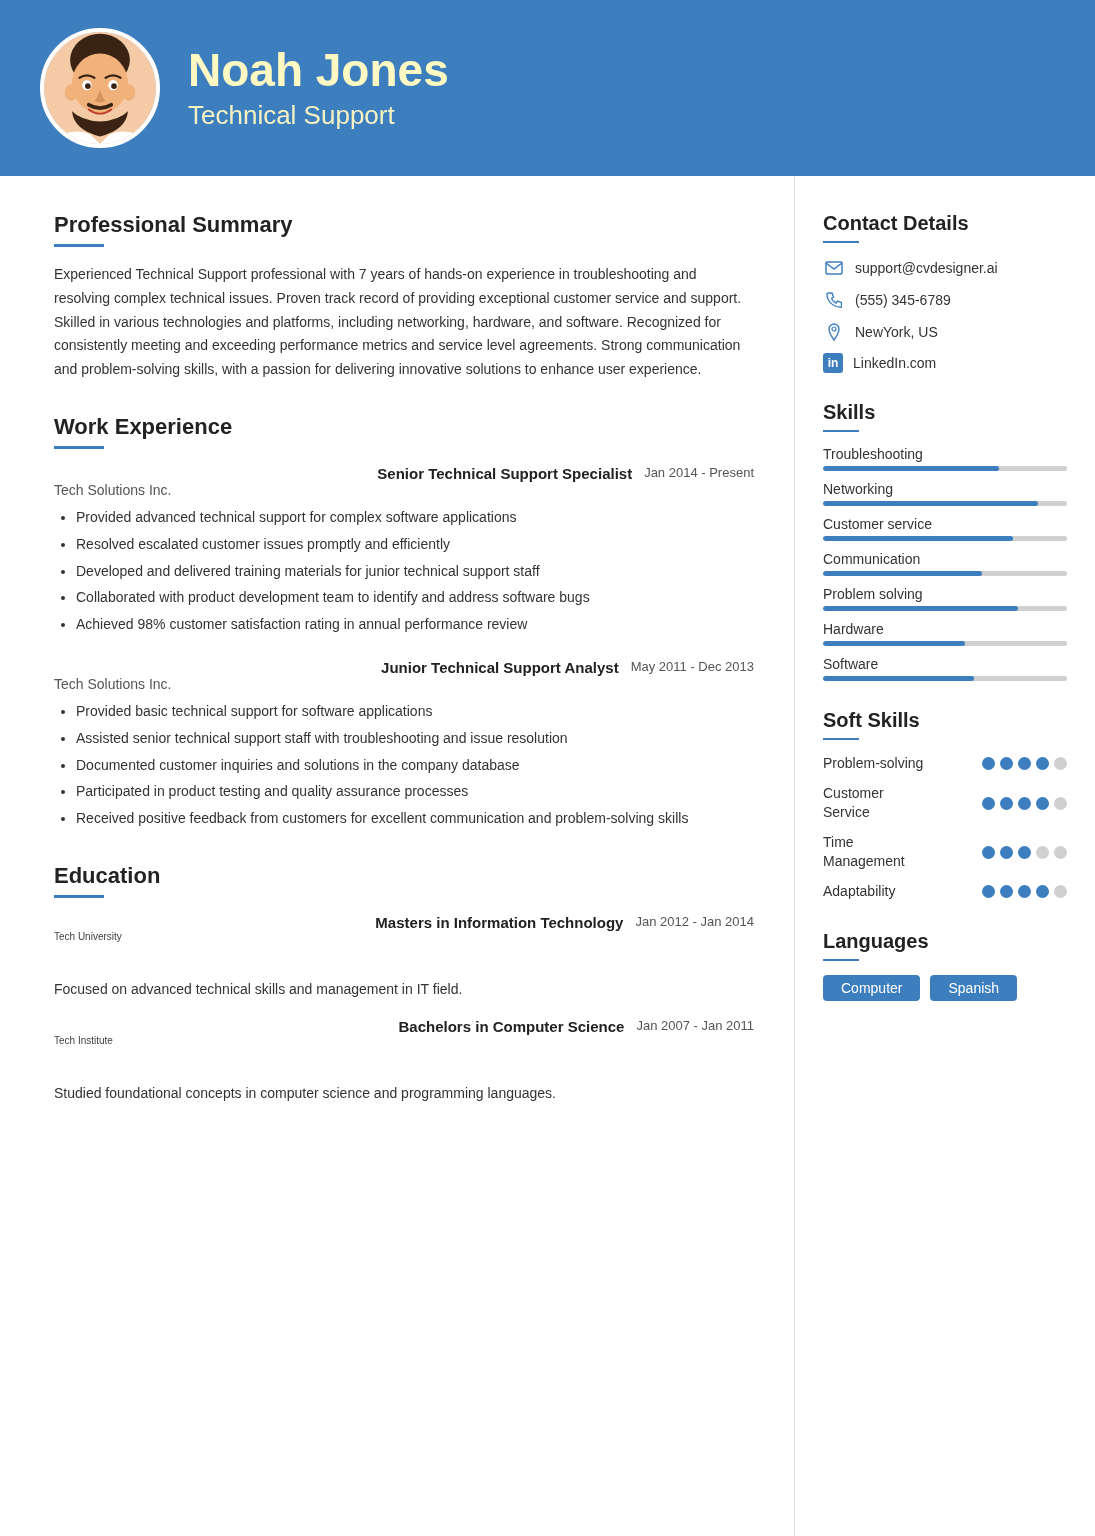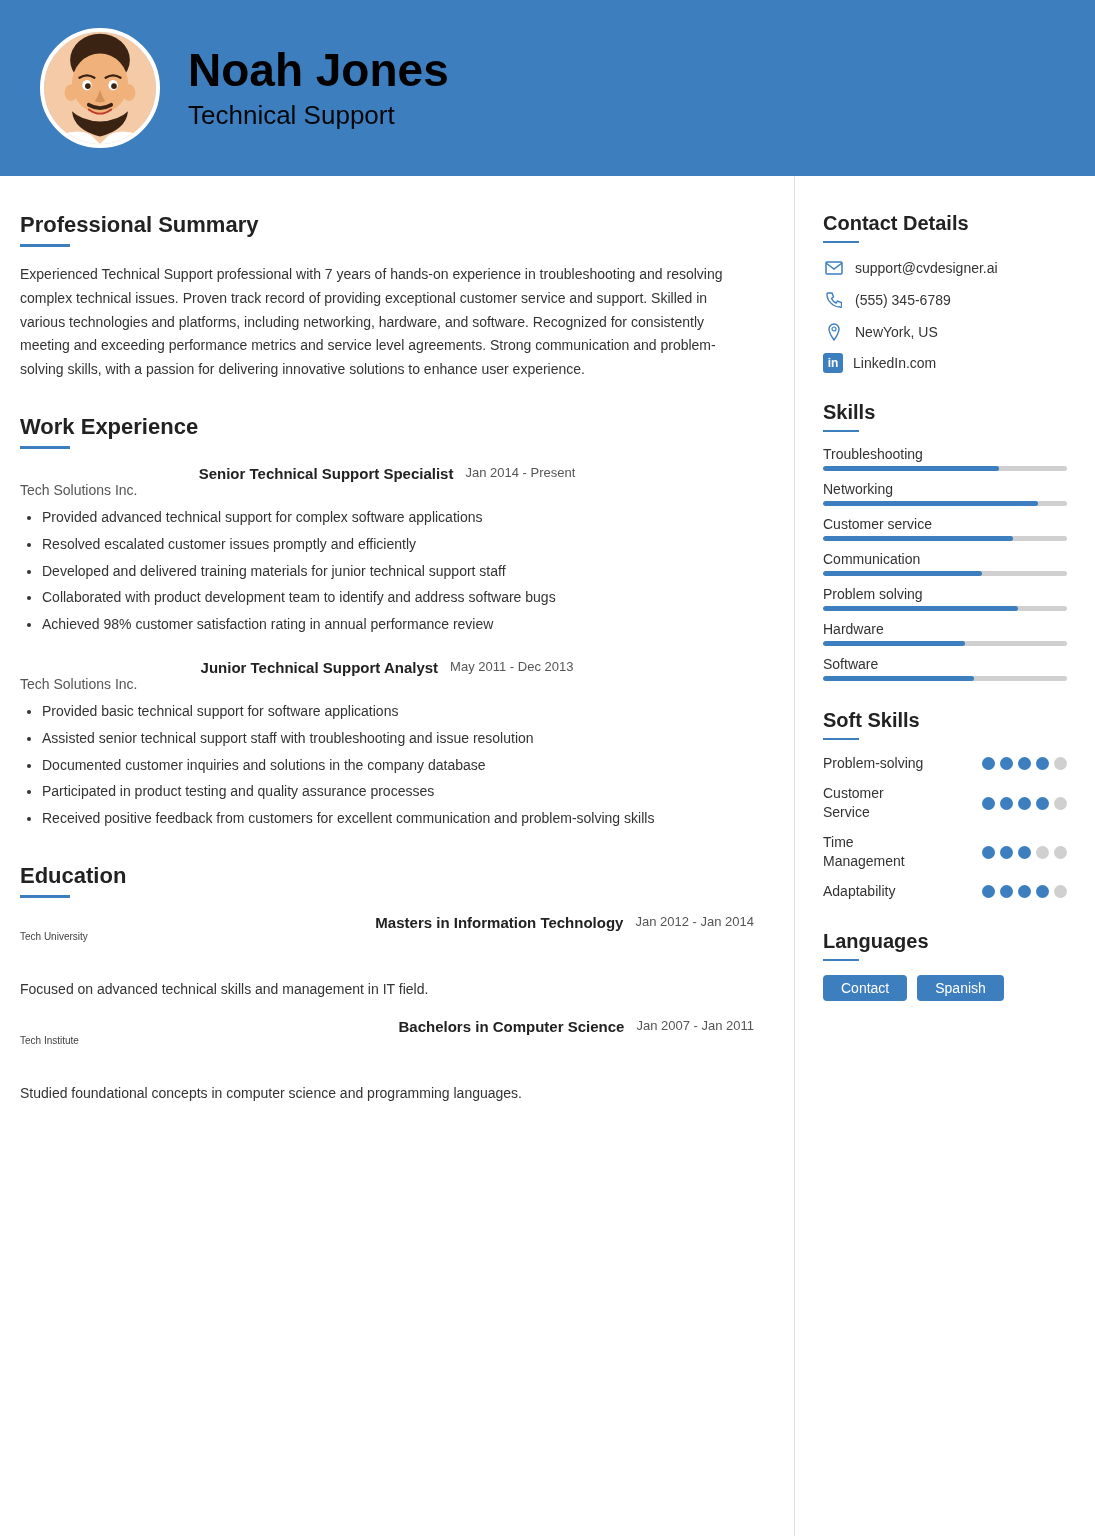--- a/index.html
+++ b/index.html
@@ -36,41 +36,41 @@
       flex-shrink: 0;
       background: #ccc;
       display: flex;
       align-items: center;
       justify-content: center;
     }
     .avatar-face {
       width: 100%;
       height: 100%;
     }
-    .header-text { color: #000000; }
+    .header-text { color: #fef9c3; }
     .header-name {
       font-size: 46px;
       font-weight: 700;
       line-height: 1.1;
     }
     .header-title {
       font-size: 26px;
       font-weight: 400;
       opacity: 0.95;
       margin-top: 4px;
     }
     
     .body {
       display: flex;
       flex: 1;
     }
     
     .main-col {
       flex: 1;
-      padding: 36px 40px 40px 20px;
+      padding: 36px 40px 40px 54px;
       border-right: 1px solid #e0e0e0;
     }
     
     .sidebar {
       width: 300px;
       padding: 36px 28px 40px 28px;
       flex-shrink: 0;
     }
     
     .section-title {
@@ -89,21 +89,21 @@
     
     .summary-text {
       font-size: 14px;
       color: #333;
       line-height: 1.7;
     }
     
     .job { margin-bottom: 22px; }
     .job-header {
       display: flex;
-      justify-content: center;
+      justify-content: flex-end;
       align-items: flex-start;
     }
     .job-title {
       font-size: 15px;
       font-weight: 700;
       color: #222;
     }
     .job-date {
       font-size: 13px;
       color: #555;
@@ -497,20 +497,20 @@
                 <div class="dot empty"></div>
               </div>
             </div>
           </div>
       </div>
 
       <div class="sidebar-section">
         <div class="sidebar-section-title">Languages</div>
         <div class="sidebar-section-underline"></div>
         <div class="lang-badges" id="lang-container">
-            <div class="lang-badge">Contact</div>
+            <div class="lang-badge">Computer</div>
             <div class="lang-badge">Spanish</div>
           </div>
       </div>
 
     </div>
   </div>
 </div>
 
 </body></html>

